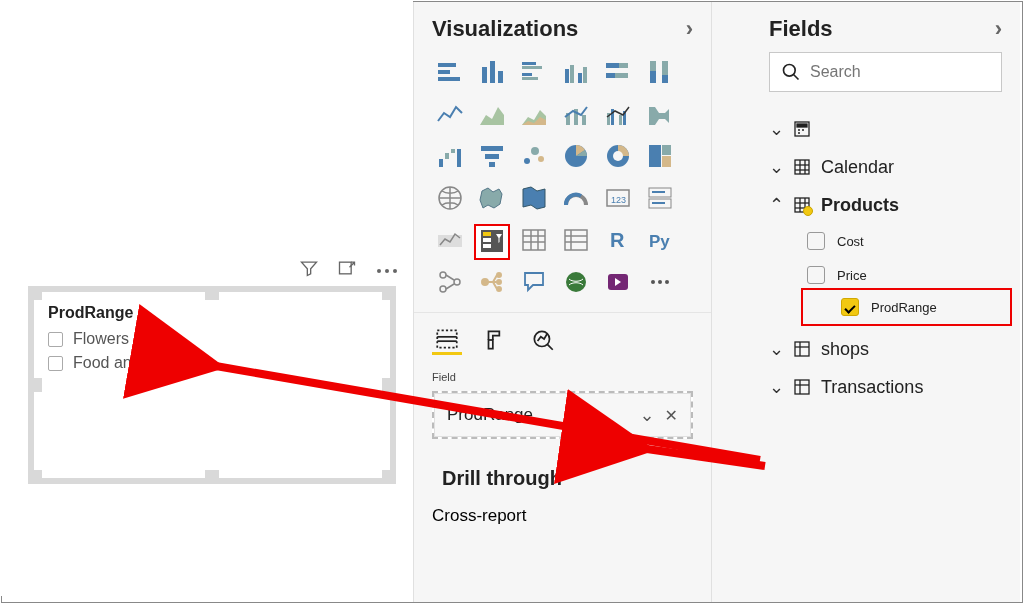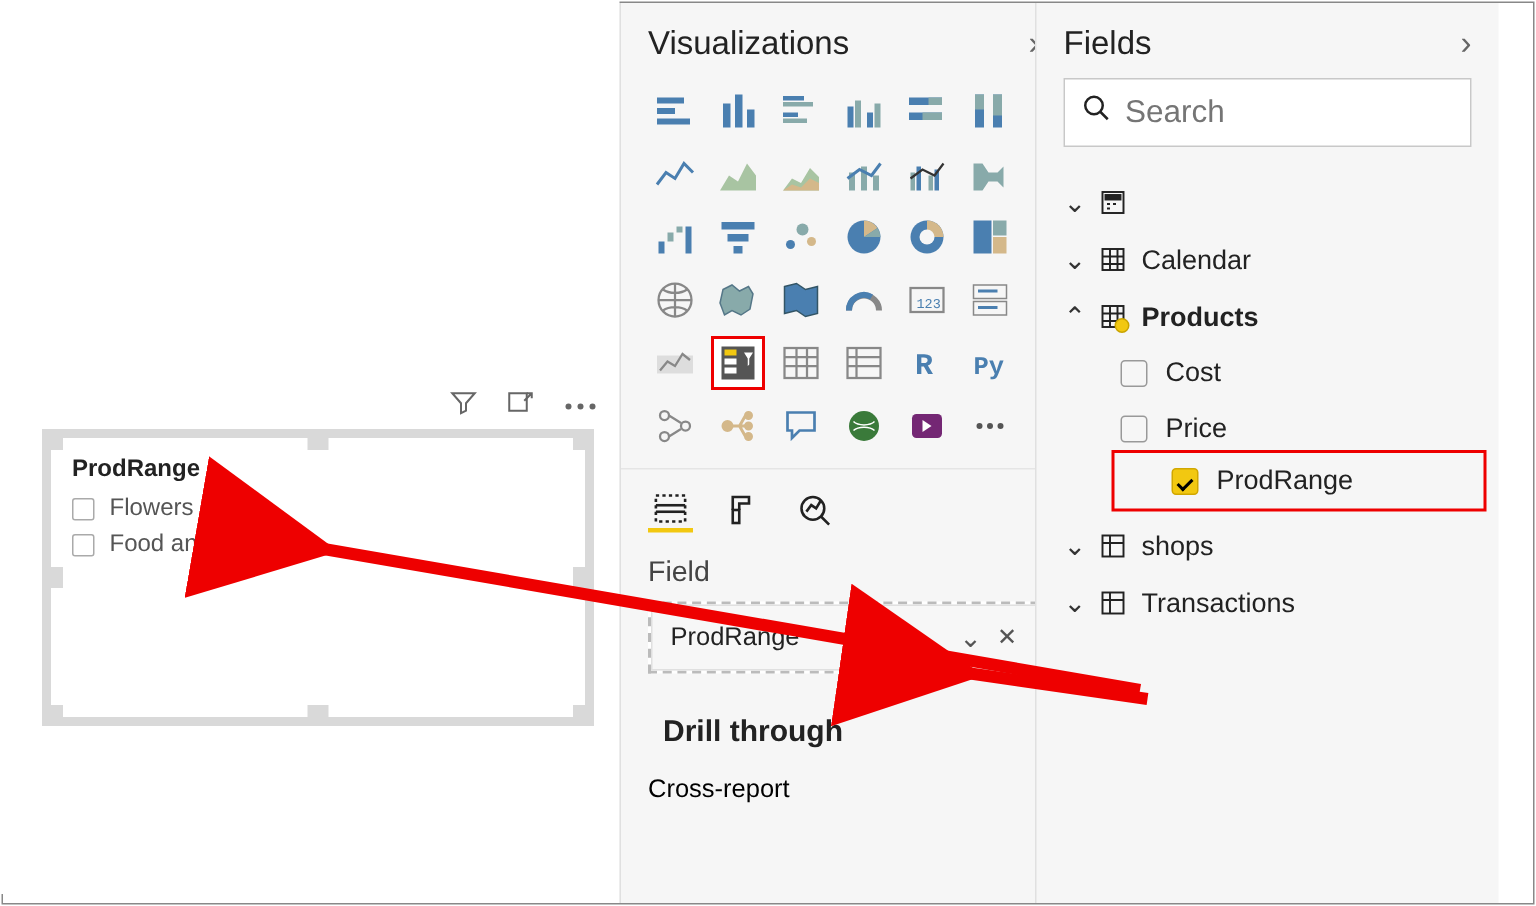--- a/index.html
+++ b/index.html
@@ -28,66 +28,66 @@
   .canvas-tools { position: absolute; right: 14px; top: 258px; display: flex; gap: 18px; align-items: center; color: #666; }
   .canvas-tools .tool { width: 20px; height: 20px; display: inline-block; }
   .dots span { display: inline-block; width: 4px; height: 4px; background: #666; border-radius: 50%; margin: 0 2px; }
 
   .pane {
     position: absolute; top: 2px; bottom: 2px;
     border-left: 1px solid #e0e0e0; background: #f6f6f6;
     display: flex; flex-direction: column;
   }
   .pane.viz { left: 413px; width: 298px; }
-  .pane.fields { left: 690px; right: 2px; width: 309px; }
+  .pane.fields { left: 711px; right: 2px; width: 309px; padding-left: 39px; }
 
   .pane-header { display: flex; align-items: center; justify-content: space-between;
-    padding: 14px 18px 10px 18px; font-size: 22px; font-weight: 400; color: #222; }
+    padding: 14px 18px 10px 18px; font-size: 22px; font-weight: 700; color: #222; }
   .chev { color: #666; font-size: 22px; }
 
   .viz-grid { display: grid; grid-template-columns: repeat(7, 36px); grid-auto-rows: 36px;
     gap: 6px; padding: 4px 18px 10px 18px; }
-  .viz-btn { width: 36px; height: 36px; display: flex; align-items: center; justify-content: center;
-    border: 1px solid transparent; background: #fff0; cursor: pointer; font-family: Liberation Mono, monospace; }
+  .viz-btn { width: 36px; height: 36px; display: flex; justify-content: center;
+    border: 1px solid transparent; background: #fff0; cursor: pointer; }
   .viz-btn svg { width: 30px; height: 30px; }
   .viz-btn.sel-slicer { border: 2px solid #e00; background: #fff; }
 
   .tab-row { display: flex; gap: 18px; padding: 12px 18px 6px 18px; align-items: center; border-top: 1px solid #e5e5e5; }
   .tab-btn { width: 30px; height: 30px; display: flex; align-items: center; justify-content: center; }
   .tab-btn.active { border-bottom: 3px solid #f2c811; }
 
-  .field-label { padding: 10px 18px 8px 18px; color: #444; font-size: 19px; }
+  .field-label { padding: 10px 18px 8px 18px; color: #444; font-size: 11px; }
 
   .field-well {
     margin: 0 18px; border: 2px dashed #bbb; background: #fff;
     padding: 0; display: flex; flex-direction: column;
   }
   .well-item {
     background: #f7f7f7; border: 1px solid #e0e0e0; padding: 10px 12px;
     display: flex; align-items: center; justify-content: space-between; font-size: 17px;
   }
   .well-item .right { display: flex; align-items: center; gap: 10px; color: #555; }
   .vchev { font-size: 18px; }
   .xbtn { font-size: 16px; }
 
   .section-title { font-weight: 600; font-size: 20px; padding: 28px 18px 6px 28px; }
   .subtext { padding: 10px 18px 0 18px; color: #000000; font-size: 17px; }
 
   .search-wrap { margin: 0 18px 14px 18px; }
   .search { width: 100%; border: 1px solid #c8c8c8; background: #fff; padding: 10px 12px 10px 40px;
-    font-size: 21px; color: #555; }
+    font-size: 16px; color: #555; }
   .search-icon { position: absolute; margin: 10px 0 0 12px; color: #333; }
 
   .tree { padding: 4px 8px 0 18px; font-size: 18px; }
   .tree-row { display: flex; align-items: center; gap: 10px; padding: 8px 0; cursor: default; }
   .tree-chev { width: 14px; display: inline-block; color: #333; }
   .tbl-icon { width: 18px; height: 18px; display: inline-block; }
   .tbl-icon svg { width: 18px; height: 18px; }
   .tree-row.bold .tname { font-weight: 600; }
-  .child-row { display: flex; align-items: center; gap: 12px; padding: 8px 0 8px 38px; font-size: 18px; }
+  .child-row { display: flex; align-items: center; gap: 12px; padding: 8px 0 8px 38px; font-size: 13px; }
   .cb { width: 18px; height: 18px; border: 1px solid #999; border-radius: 3px; display: inline-block; }
   .cb.checked { background: #f2c811; border-color: #d1a700; position: relative; }
   .cb.checked:after { content: ""; position: absolute; left: 3px; top: 6px;
     width: 8px; height: 4px; border-left: 2px solid #000; border-bottom: 2px solid #000; transform: rotate(-45deg); }
   .sel-box { border: 2px solid #e00; margin-left: 32px; margin-top: -4px; margin-bottom: 4px; }
 
   
   .annot { position: absolute; pointer-events: none; }
   .annot svg { overflow: visible; }
 

